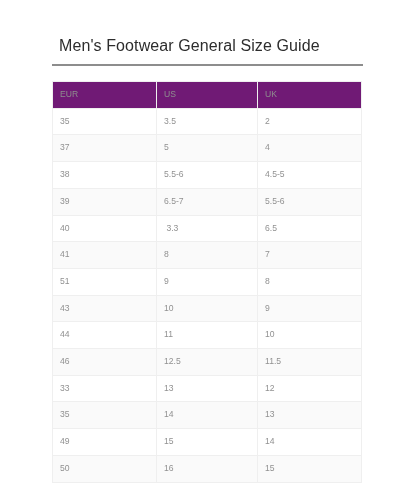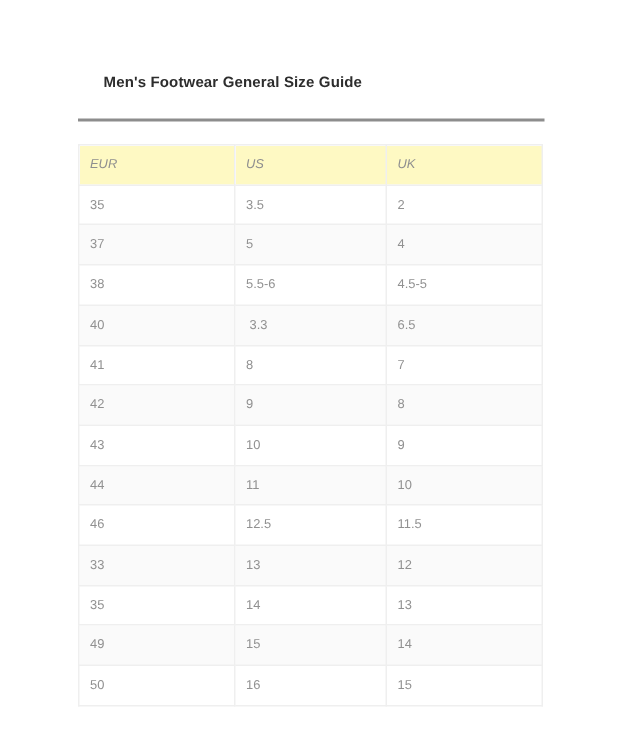--- a/index.html
+++ b/index.html
@@ -25,26 +25,26 @@
   }
 
   .content {
     position: absolute;
     left: 52px;
     top: 32px;
     width: 311px;
   }
 
   .page-title {
-    font-size: 10px;
+    font-size: 16px;
     line-height: 15px;
-    font-weight: 700;
+    font-weight: 400;
     color: #2d2d2d;
     letter-spacing: 0.1px;
-    margin: 16px;
+    margin: 6px;
     padding: 0 0 0 1px;
     white-space: nowrap;
   }
 
   .title-rule {
     margin-top: 11px;
     height: 2px;
     background: #8d8d8d;
     width: 311px;
   }
@@ -74,24 +74,23 @@
     line-height: 25.7px;
     font-weight: 400;
     color: #919191;
     text-align: left;
     vertical-align: middle;
     white-space: pre;
     overflow: hidden;
   }
 
   table.size-table thead th {
-    background: #fef9c3;
+    background: #701a75;
     color: #8f8f8f;
     font-weight: 400;
-    font-style: italic;
   }
 
   table.size-table tbody tr:nth-child(odd) td {
     background: #ffffff;
   }
   table.size-table tbody tr:nth-child(even) td {
     background: #fafafa;
   }
 </style>
 </head>
@@ -128,31 +127,36 @@
               <td>37</td>
               <td>5</td>
               <td>4</td>
             </tr>
             <tr>
               <td>38</td>
               <td>5.5-6</td>
               <td>4.5-5</td>
             </tr>
             <tr>
+              <td>39</td>
+              <td>6.5-7</td>
+              <td>5.5-6</td>
+            </tr>
+            <tr>
               <td>40</td>
               <td> 3.3</td>
               <td>6.5</td>
             </tr>
             <tr>
               <td>41</td>
               <td>8</td>
               <td>7</td>
             </tr>
             <tr>
-              <td>42</td>
+              <td>51</td>
               <td>9</td>
               <td>8</td>
             </tr>
             <tr>
               <td>43</td>
               <td>10</td>
               <td>9</td>
             </tr>
             <tr>
               <td>44</td>

